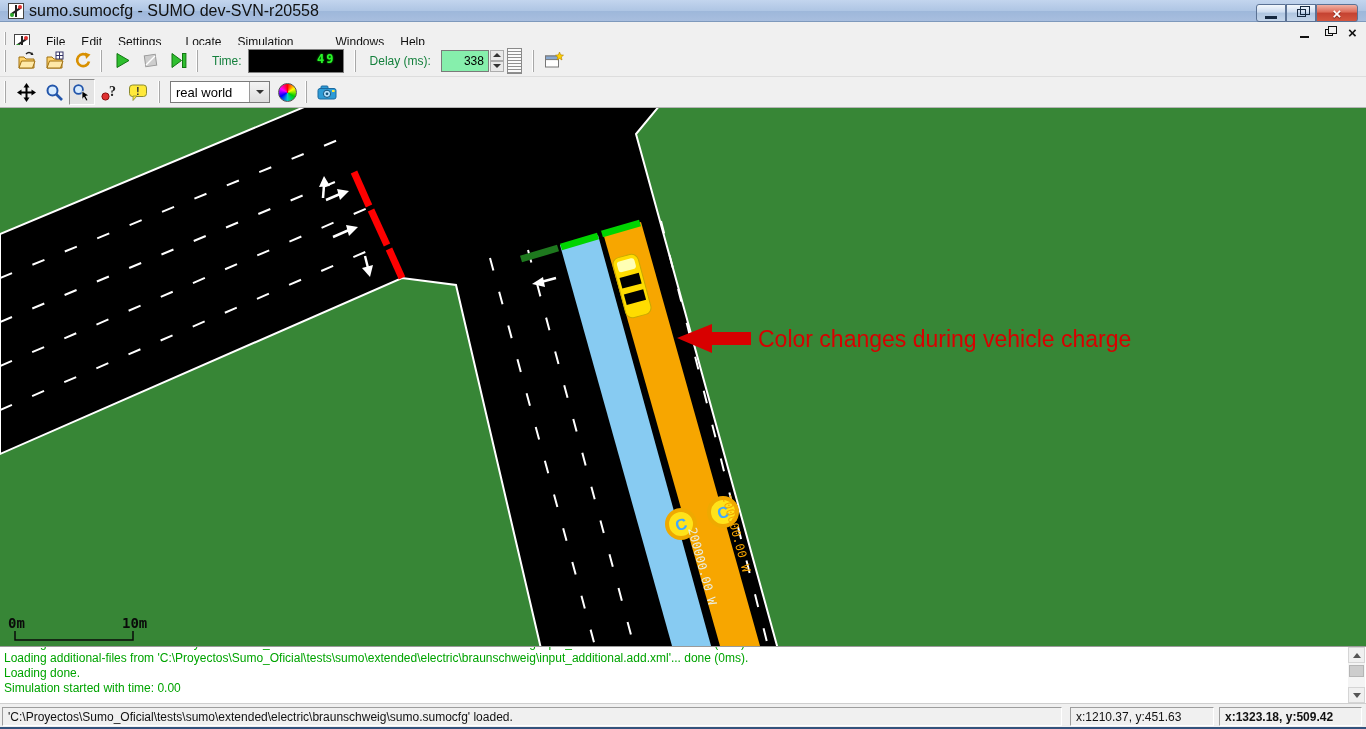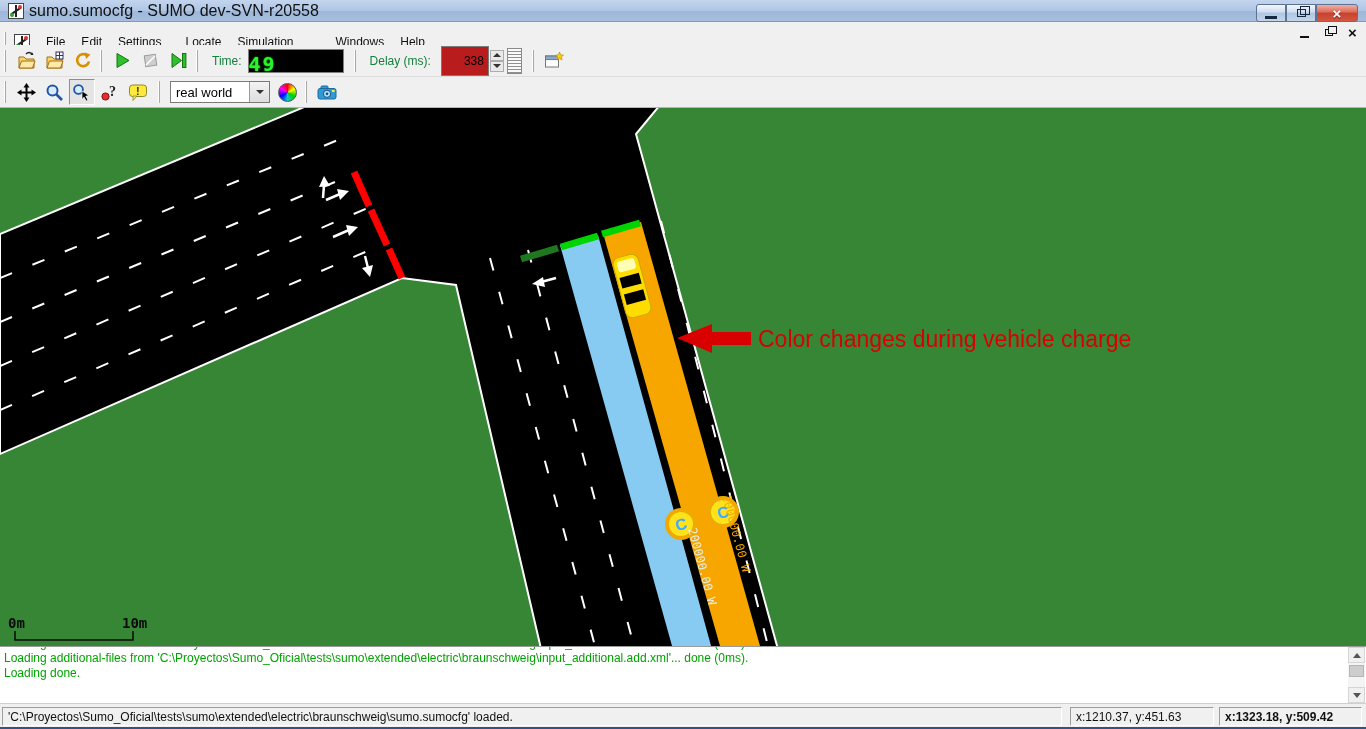--- a/index.html
+++ b/index.html
@@ -47,24 +47,24 @@
 
   
   .toolbar { position:absolute; left:0; width:100%; background:#F0F0F0; display:flex; align-items:center; }
   .toolbar1 { top:45px; height:32px; border-bottom:1px solid #DDDDDD; }
   .toolbar2 { top:77px; height:31px; border-bottom:1px solid #B5B5B5; }
   .tbtn { width:26px; height:26px; display:flex; align-items:center; justify-content:center;
     border:1px solid transparent; margin:0 1px; }
   .tbtn.pressed { border-color:#8E8E8E #FFFFFF #FFFFFF #8E8E8E; background:#E4E4E4; }
   .tlabel { margin:0 6px 0 8px; color:#15803d; }
   .lcd { width:96px; height:24px; background:#000; border:1px solid #808080;
-    color:#2BF32B; font-family:"DejaVu Sans Mono", monospace; font-weight:bold; font-size:20px;
-    text-align:left; padding:2px 7px 0 0; letter-spacing:2px; text-shadow:0 0 2px #0C0; }
+    color:#2BF32B; font-family:"DejaVu Sans Mono", monospace; font-weight:bold; font-size:12px;
+    text-align:right; padding:2px 7px 0 0; letter-spacing:2px; text-shadow:0 0 2px #0C0; }
   .spinwrap { display:flex; align-items:center; margin-left:4px; }
-  .spinfield { width:48px; height:30px; border:1px solid #7A7A7A; background:#b91c1c; text-align:right;
+  .spinfield { width:48px; height:22px; border:1px solid #7A7A7A; background:#86efac; text-align:right;
     padding-right:4px; font-family:"Liberation Sans",sans-serif; font-size:12px; }
   .spinbtns { display:flex; flex-direction:column; margin-left:1px; }
   .spb { width:14px; height:11px; background:#E9E9E9; border:1px solid #ACACAC; display:flex; align-items:center; justify-content:center; }
   .tri-up { width:0; height:0; border-left:4px solid transparent; border-right:4px solid transparent; border-bottom:4px solid #333; }
   .tri-dn { width:0; height:0; border-left:4px solid transparent; border-right:4px solid transparent; border-top:4px solid #333; }
   .wheel { width:15px; height:26px; margin-left:3px; border:1px solid #8A8A8A;
     background:repeating-linear-gradient(180deg,#FAFAFA 0 2px,#8F8F8F 2px 3px); }
   .combo { display:flex; height:22px; margin:0 4px; border:1px solid #7A7A7A; background:#fff; }
   .combo-text { width:78px; padding:3px 0 0 5px; font-size:13px; color:#000; }
   .combo-btn { width:20px; background:linear-gradient(180deg,#F4F4F4,#DDDDDD); border-left:1px solid #9A9A9A;
@@ -353,20 +353,21 @@
       </g>
     </svg>
   </div>
 
   <div class="messages">
     <div class="msg-clip">
         <div>Loading additional-files from 'C:\Proyectos\Sumo_Oficial\tests\sumo\extended\electric\braunschweig\input_additional.add.xml'... done (0ms).</div>
       </div>
     <div class="msg-line">Loading additional-files from 'C:\Proyectos\Sumo_Oficial\tests\sumo\extended\electric\braunschweig\input_additional.add.xml'... done (0ms).</div>
     <div class="msg-line">Loading done.</div>
+    <div class="msg-line">Simulation started with time: 0.00</div>
   </div>
   <div class="msb">
     <div class="msb-btn">
         <span class="tri-up-s"></span>
       </div>
     <div class="msb-thumb"></div>
     <div class="msb-btn dn">
         <span class="tri-dn-s"></span>
       </div>
   </div>

